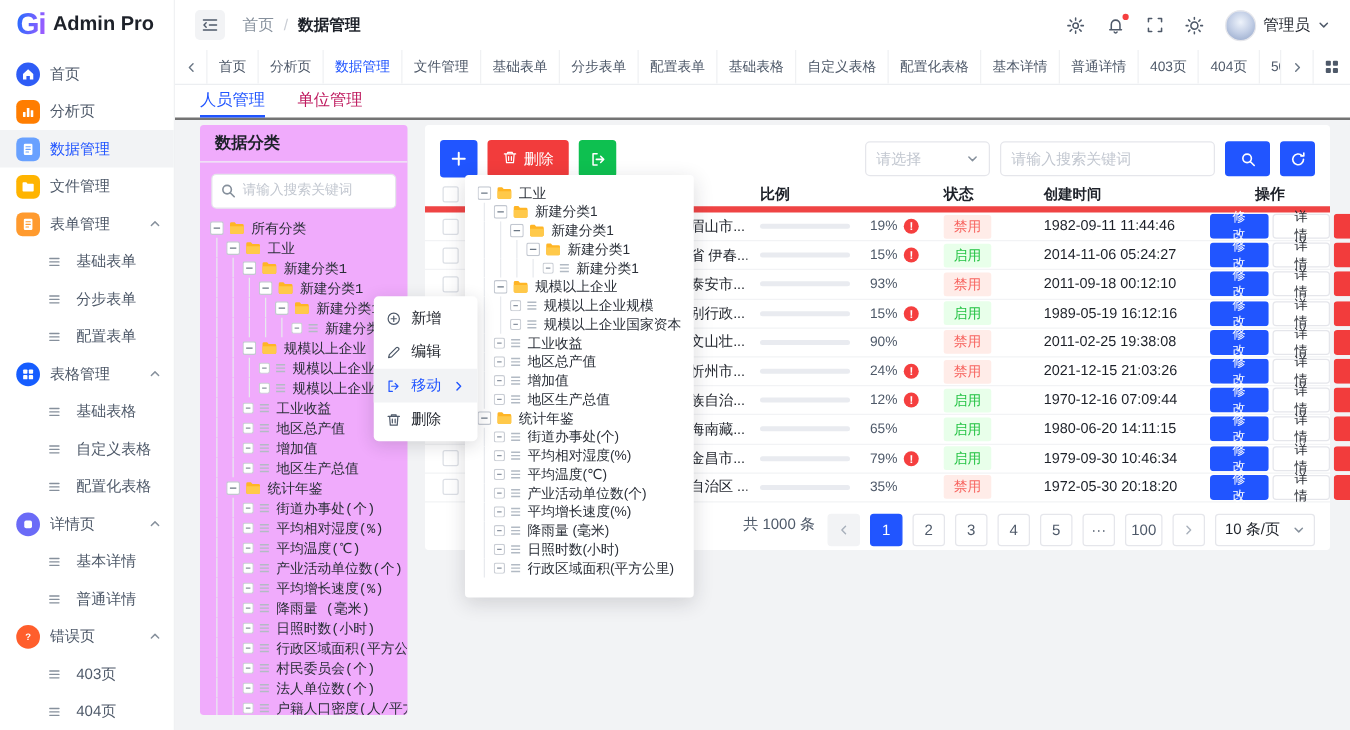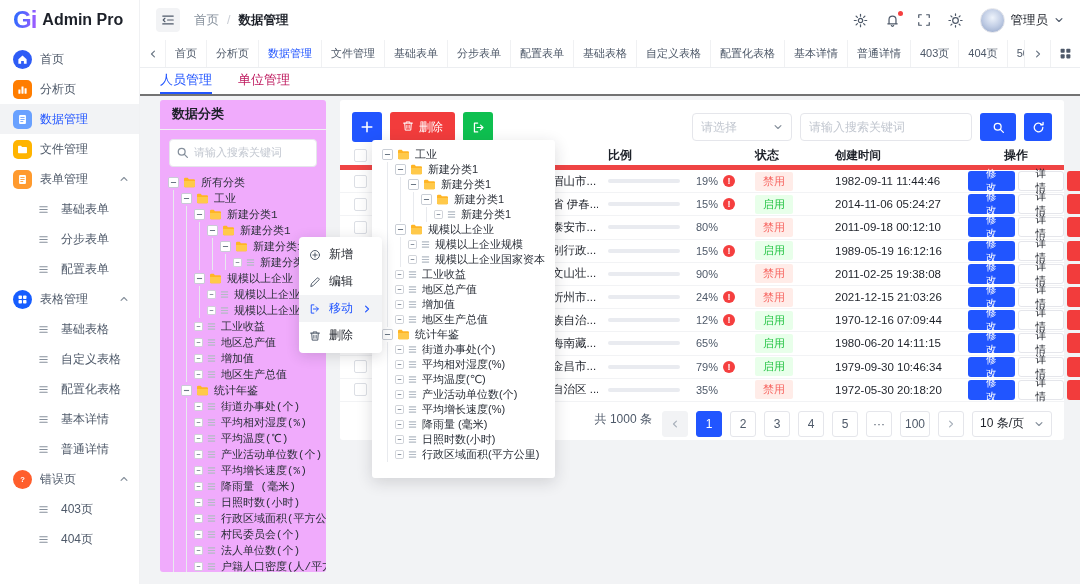--- a/index.html
+++ b/index.html
@@ -256,20 +256,33 @@
           </span>
           <span class="navlabel">自定义表格</span>
         </div>
         <div class="nav-item sub">
           <span class="subicon">
             <svg viewBox="0 0 12 12" width="11" height="11" stroke="currentColor" fill="none" stroke-linecap="round" stroke-linejoin="round" stroke-width="1.2">
               <path d="M2 3h8M2 6h8M2 9h8"></path>
             </svg>
           </span>
           <span class="navlabel">配置化表格</span>
+        </div>
+        <div class="nav-item group">
+          <span class="navicon detail">
+            <svg viewBox="0 0 16 16" width="11" height="11">
+              <rect x="3.5" y="3.5" width="9" height="9" rx="2.2" fill="#fff"></rect>
+            </svg>
+          </span>
+          <span class="navlabel">详情页</span>
+          <span class="caret">
+            <svg viewBox="0 0 12 12" width="10" height="10" stroke="currentColor" fill="none" stroke-linecap="round" stroke-linejoin="round" stroke-width="1.4">
+              <path d="M2.5 7.7 6 4.2 9.5 7.7"></path>
+            </svg>
+          </span>
         </div>
         <div class="nav-item sub">
           <span class="subicon">
             <svg viewBox="0 0 12 12" width="11" height="11" stroke="currentColor" fill="none" stroke-linecap="round" stroke-linejoin="round" stroke-width="1.2">
               <path d="M2 3h8M2 6h8M2 9h8"></path>
             </svg>
           </span>
           <span class="navlabel">基本详情</span>
         </div>
         <div class="nav-item sub">
@@ -921,21 +934,21 @@
               <button class="abtn del">删除</button>
             </div>
           </div>
           <div class="trow">
             <div class="c-check">
               <span class="checkbox"></span>
             </div>
             <div class="c-name">泰安市...</div>
             <div class="c-ratio">
               <span class="bar"><span class="fill" style="width:58%;background:#ff9a2e"></span></span>
-              <span class="pct">80%</span>
+              <span class="pct">93%</span>
             </div>
             <div class="c-status"><span class="badge disabled">禁用</span></div>
             <div class="c-time">2011-09-18 00:12:10</div>
             <div class="c-act">
               <button class="abtn edit">修改</button>
               <button class="abtn view">详情</button>
               <button class="abtn del">删除</button>
             </div>
           </div>
           <div class="trow">

